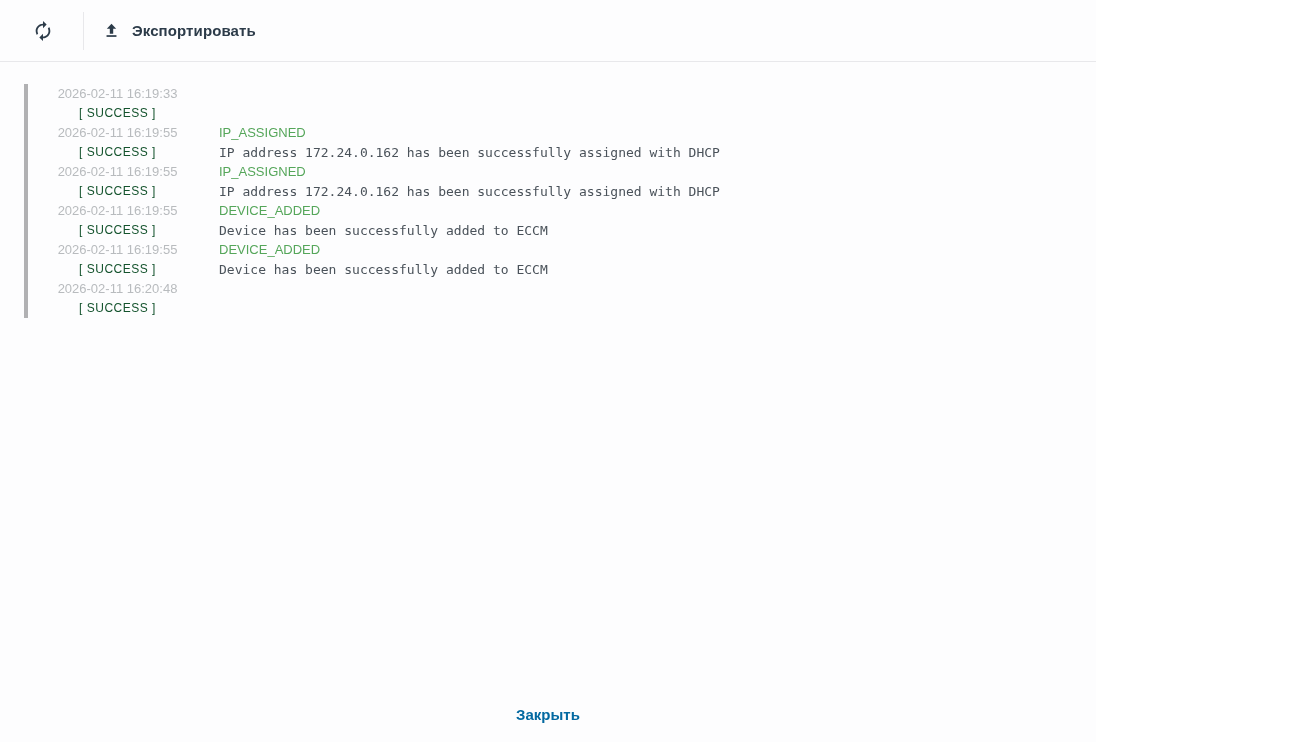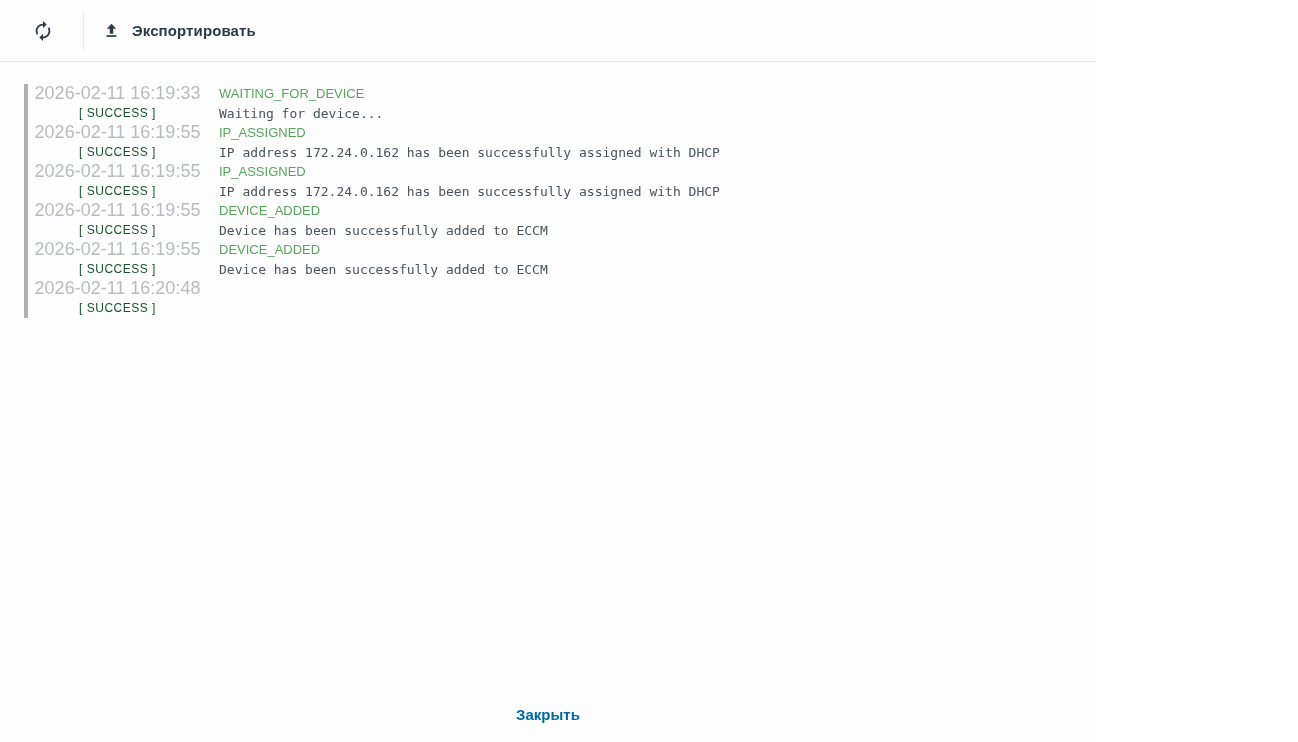--- a/index.html
+++ b/index.html
@@ -76,21 +76,21 @@
     align-items: flex-start;
     height: 39px;
     line-height: 19.5px;
   }
   .meta {
     width: 179px;
     flex: 0 0 179px;
     text-align: center;
   }
   .ts {
-    font-size: 18px;
+    font-size: 13px;
     color: #b8bbbe;
     line-height: 19.5px;
     white-space: nowrap;
   }
   .status {
     font-size: 12px;
     color: #14532d;
     line-height: 19.5px;
     letter-spacing: 0.5px;
     white-space: nowrap;
@@ -152,24 +152,20 @@
 
   <main class="log-area">
     <div class="entries">
       
     
         <div class="entry">
           <div class="meta">
             <div class="ts">2026-02-11 16:19:33</div>
             <div class="status">[ SUCCESS ]</div>
           </div>
-          <div class="entry-body">
-            <div class="event">WAITING_FOR_DEVICE</div>
-            <div class="message">Waiting for device...</div>
-          </div>
         </div>
       
         <div class="entry">
           <div class="meta">
             <div class="ts">2026-02-11 16:19:55</div>
             <div class="status">[ SUCCESS ]</div>
           </div>
           <div class="entry-body">
             <div class="event">IP_ASSIGNED</div>
             <div class="message">IP address 172.24.0.162 has been successfully assigned with DHCP</div>

